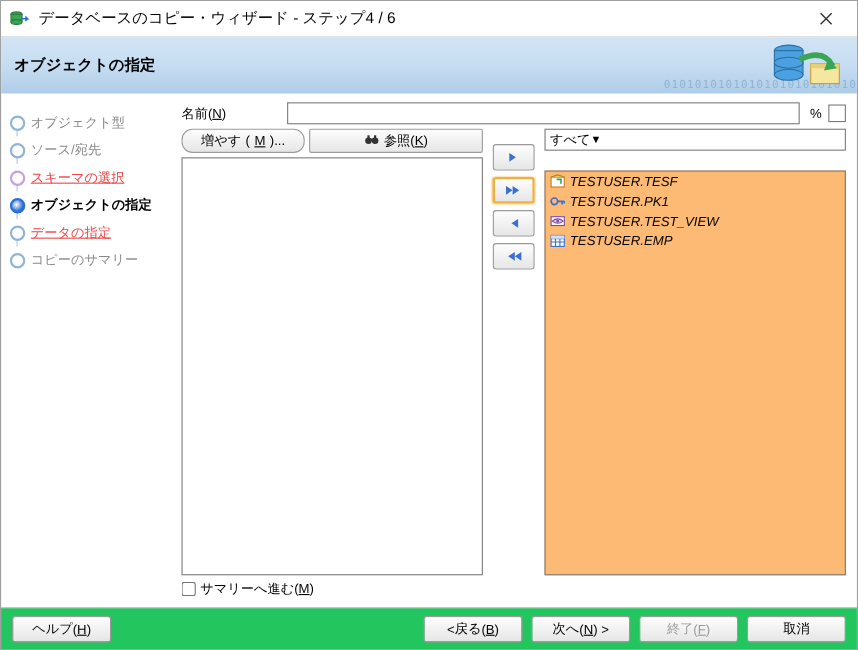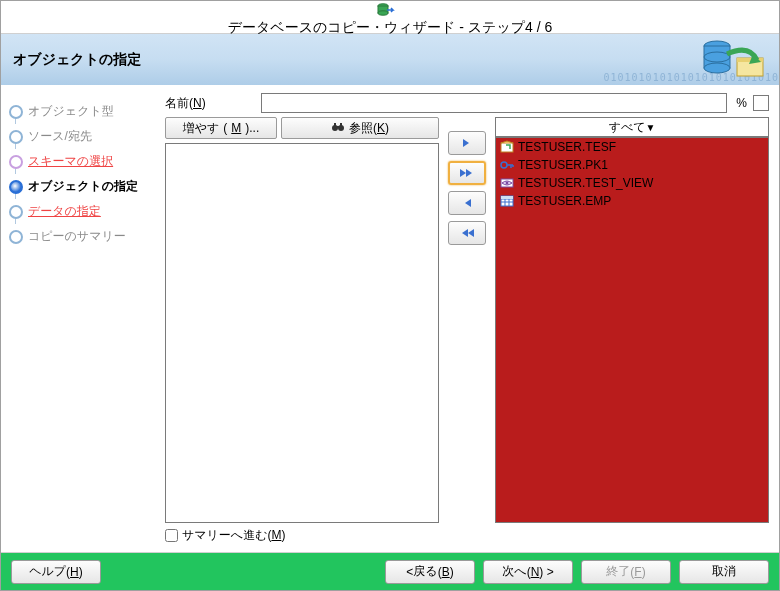--- a/index.html
+++ b/index.html
@@ -1,18 +1,18 @@
 <!DOCTYPE html>
 <html><head>
 <meta charset="utf-8">
 <style>
 * { box-sizing: border-box; margin: 0; padding: 0; font-family: "Meiryo UI", "MS PGothic", sans-serif; font-size: 12px; }
 body { background: #ffffff; width: 780px; height: 591px; overflow: hidden; border: 1px solid #a0a0a0; display: flex; flex-direction: column; }
 
-.titlebar { height: 33px; display: flex; align-items: center; padding: 0 8px; background: #ffffff; border-bottom: 1px solid #d0d0d0; flex-direction: column; }
+.titlebar { height: 33px; display: flex; align-items: center; padding: 0 8px; background: #ffffff; border-bottom: 1px solid #d0d0d0; }
 .titlebar .app-icon { width: 18px; height: 18px; margin-right: 8px; }
 .titlebar .title { flex: 1; font-size: 14px; color: #000; }
 .titlebar .close { width: 40px; height: 28px; display: flex; align-items: center; justify-content: center; cursor: pointer; }
 .titlebar .close svg { width: 12px; height: 12px; }
 
 .header { height: 51px; background: linear-gradient(to bottom, #d1e4f5 0%, #c6ddf1 50%, #aecde8 100%); position: relative; overflow: hidden; display: flex; align-items: center; padding-left: 12px; }
 .header .heading { font-size: 14px; font-weight: bold; color: #000; }
 .header .db-graphic { position: absolute; right: 10px; top: 2px; }
 .header .binary { position: absolute; right: 0; bottom: 2px; font-size: 10px; color: #8fb4d6; letter-spacing: 1px; font-family: monospace; }
 
@@ -32,32 +32,32 @@
 
 .main { flex: 1; padding: 8px 10px 8px 8px; display: flex; flex-direction: column; }
 .name-row { display: flex; align-items: center; gap: 6px; margin-bottom: 4px; justify-content: center; }
 .name-row label { width: 90px; }
 .name-row input.name-input { flex: 1; height: 20px; border: 1px solid #7a7a7a; background: #fff; padding: 0 3px; }
 .pct { width: 14px; text-align: right; }
 .pct-box { width: 16px; height: 16px; border: 1px solid #7a7a7a; background: #fff; }
 
 .toolbar-row { display: flex; gap: 4px; margin-bottom: 4px; }
 .tb-btn { height: 22px; border: 1px solid #9a9a9a; background: linear-gradient(#fdfdfd, #e6e6e6); display: flex; align-items: center; justify-content: center; gap: 4px; cursor: pointer; border-radius: 2px; }
-.tb-btn.more { width: 112px; }
+.tb-btn.more { width: 112px; border-radius: 10px; }
 .tb-btn.browse { flex: 1; }
 
 .content-row { flex: 1; display: flex; gap: 6px; min-height: 0; }
 .left-list { flex: 1; border: 1px solid #7a7a7a; background: #fff; }
 .mid-col { width: 44px; display: flex; flex-direction: column; align-items: center; gap: 6px; padding-top: 14px; }
 .arrow-btn { width: 38px; height: 24px; border: 1px solid #9a9a9a; background: linear-gradient(#fdfdfd, #e6e6e6); border-radius: 3px; display: flex; align-items: center; justify-content: center; cursor: pointer; }
 .arrow-btn.active { border: 2px solid #f0b040; box-shadow: 0 0 2px #f0b040; }
 .right-col { width: 274px; display: flex; flex-direction: column; }
-.filter-select { height: 20px; border: 1px solid #7a7a7a; background: #fff; margin-bottom: 0; display: flex; align-items: center; padding: 0 4px; justify-content: center; cursor: pointer; }
+.filter-select { height: 20px; border: 1px solid #7a7a7a; background: #fff; margin-bottom: 18px; display: flex; align-items: center; padding: 0 4px; justify-content: flex-start; cursor: pointer; }
 .filter-select .caret { font-size: 10px; }
-.right-list { flex: 1; border: 1px solid #7a7a7a; background: #b91c1c; overflow: auto; }
+.right-list { flex: 1; border: 1px solid #7a7a7a; background: #fdba74; overflow: auto; font-style: italic; }
 .obj-item { display: flex; align-items: center; gap: 4px; padding: 1px 4px; height: 18px; cursor: pointer; }
 .obj-icon { width: 14px; height: 14px; flex-shrink: 0; }
 
 .summary-row { display: flex; align-items: center; gap: 4px; margin-top: 4px; }
 .summary-row input[type=checkbox] { width: 13px; height: 13px; }
 
 .footer { height: 38px; border-top: 1px solid #d0d0d0; display: flex; align-items: center; padding: 0 10px; gap: 8px; background: #22c55e; }
 .footer .spacer { flex: 1; }
 .ft-btn { height: 24px; min-width: 90px; border: 1px solid #9a9a9a; background: linear-gradient(#fdfdfd, #e6e6e6); border-radius: 3px; display: flex; align-items: center; justify-content: center; cursor: pointer; padding: 0 10px; }
 .ft-btn.disabled { color: #9a9a9a; cursor: default; }

